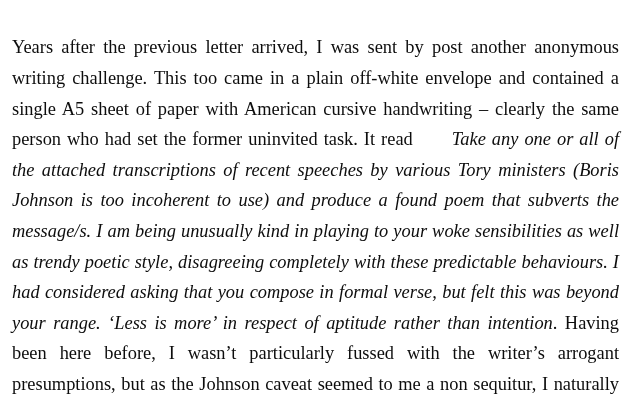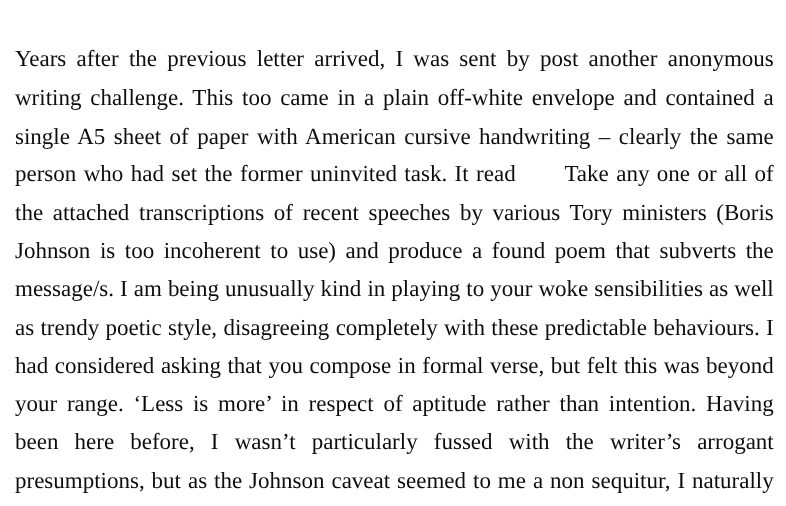--- a/index.html
+++ b/index.html
@@ -24,20 +24,21 @@
     font-size: 18.4px;
     line-height: 30.6px;
     color: #0d0d0d;
     text-align: justify;
     text-justify: inter-word;
     letter-spacing: 0.0px;
     word-spacing: 0.2px;
     hyphens: none;
   }
   .body-text .em {
+    font-style: italic;
     margin-left: 33px;
   }
 </style>
 </head>
 <body>
 
 <div class="page">
   <p class="body-text">
     <span>Years after the previous letter arrived, I was sent by post another anonymous writing challenge. This too came in a plain off-white envelope and contained a single A5 sheet of paper with American cursive handwriting – clearly the same person who had set the former uninvited task. It read </span><span class="em">Take any one or all of the attached transcriptions of recent speeches by various Tory ministers (Boris Johnson is too incoherent to use) and produce a found poem that subverts the message/s. I am being unusually kind in playing to your woke sensibilities as well as trendy poetic style, disagreeing completely with these predictable behaviours. I had considered asking that you compose in formal verse, but felt this was beyond your range. ‘Less is more’ in respect of aptitude rather than intention</span><span>. Having been here before, I wasn’t particularly fussed with the writer’s arrogant presumptions, but as the Johnson caveat seemed to me a non sequitur, I naturally chose for myself a rambling oration of his to work on.</span>
   </p>

